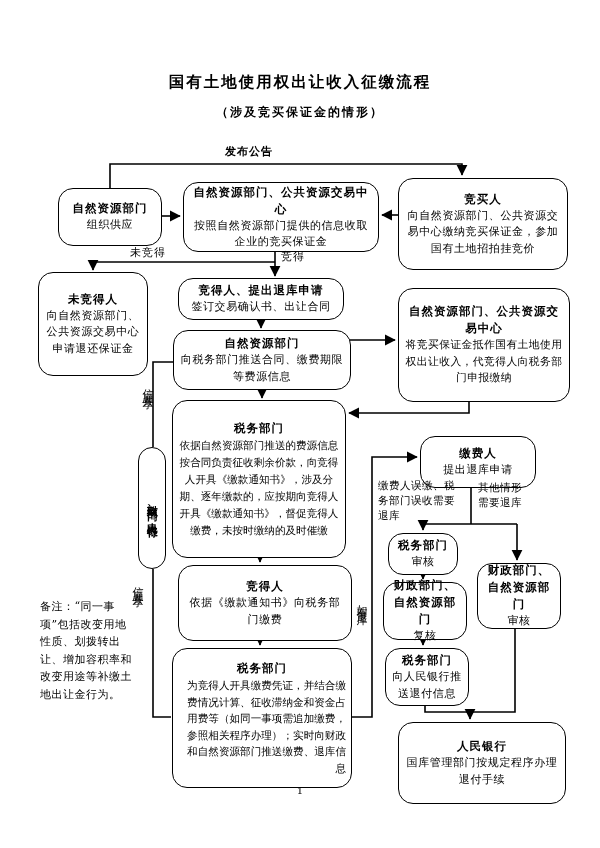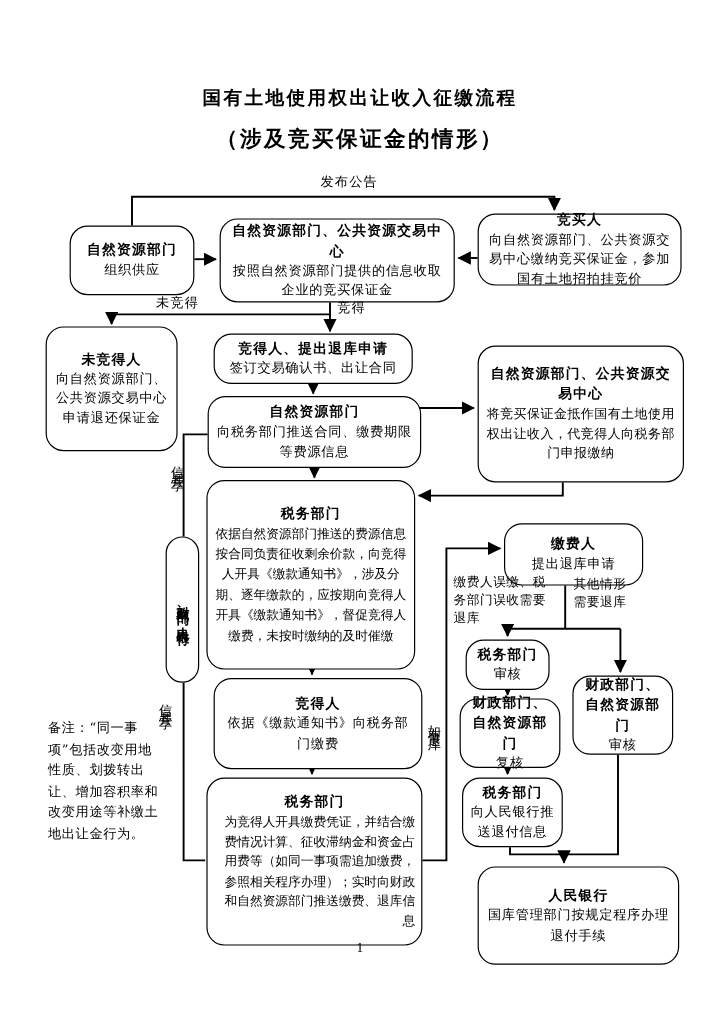--- a/index.html
+++ b/index.html
@@ -1,21 +1,21 @@
 <!DOCTYPE html>
 <html><head>
 <meta charset="utf-8">
 <style>
   html,body{margin:0;padding:0;background:#fff;}
   .page{position:relative;width:600px;height:848px;background:#fff;color:#000;
         font-family:"DejaVu Serif","Liberation Serif",serif;overflow:hidden;}
   .doc-title{position:absolute;left:0;top:72px;width:100%;text-align:center;
              font-weight:bold;font-size:15.5px;letter-spacing:2px;}
   .doc-subtitle{position:absolute;left:0;top:104px;width:100%;text-align:center;
-             font-weight:bold;font-size:18px;letter-spacing:2px;}
+             font-weight:bold;font-size:12px;letter-spacing:2px;}
   svg.wires{position:absolute;left:0;top:0;z-index:1;}
   .box{position:absolute;box-sizing:border-box;border:1.6px solid #000;border-radius:15px;
        background:#fff;display:flex;flex-direction:column;justify-content:center;
        align-items:center;text-align:center;padding:3px 5px;z-index:2;}
   .box .t{font-weight:bold;font-size:11.5px;line-height:17px;letter-spacing:1px;}
   .box .b{font-size:11px;line-height:16.5px;letter-spacing:0.6px;}
   #box-tax-collect .b{font-size:10.6px;letter-spacing:0;line-height:17px;}
   #box-tax-receipt .b{font-size:10.6px;letter-spacing:0;line-height:16.5px;text-align:right;}
   #box-deposit-offset .b{font-size:10.8px;letter-spacing:0.4px;}
   #box-finance-bank{padding:2px 1px;}
@@ -62,33 +62,33 @@
       <path d="M471,488 V524 M423,524 H517"></path>
       <path d="M423,524 V530" marker-end="url(#arr)"></path>
       <path d="M517,524 V560" marker-end="url(#arr)"></path>
       <path d="M423,575 V579" marker-end="url(#arr)"></path>
       <path d="M423,640 V645" marker-end="url(#arr)"></path>
       <path d="M425,706 V712 H515 V629"></path>
       <path d="M470,712 V719" marker-end="url(#arr)"></path>
     </g>
   </svg>
 
-  <div class="lbl" style="left:225px;top:144px;width:90px;text-align:right;">发布公告</div>
+  <div class="lbl" style="left:225px;top:144px;width:90px;text-align:left;font-weight:bold;">发布公告</div>
 
   <div class="box" id="box-supply" style="left:58px;top:188px;width:104px;height:58px;">
     <div class="t">自然资源部门</div>
     <div class="b">组织供应</div>
   </div>
 
   <div class="box" id="box-collect" style="left:183px;top:182px;width:196px;height:70px;">
     <div class="t">自然资源部门、公共资源交易中心</div>
     <div class="b">按照自然资源部门提供的信息收取企业的竞买保证金</div>
   </div>
 
-  <div class="box" id="box-bidder" style="left:398px;top:178px;width:170px;height:60px;">
+  <div class="box" id="box-bidder" style="left:398px;top:178px;width:170px;height:92px;">
     <div class="t">竞买人</div>
     <div class="b">向自然资源部门、公共资源交易中心缴纳竞买保证金，参加国有土地招拍挂竞价</div>
   </div>
 
   <div class="lbl" style="left:130px;top:245px;width:56px;">未竞得</div>
   <div class="lbl" style="left:281px;top:249px;width:40px;">竞得</div>
 
   <div class="box" id="box-losing" style="left:38px;top:272px;width:110px;height:104px;">
     <div class="t">未竞得人</div>
     <div class="b">向自然资源部门、公共资源交易中心申请退还保证金</div>

